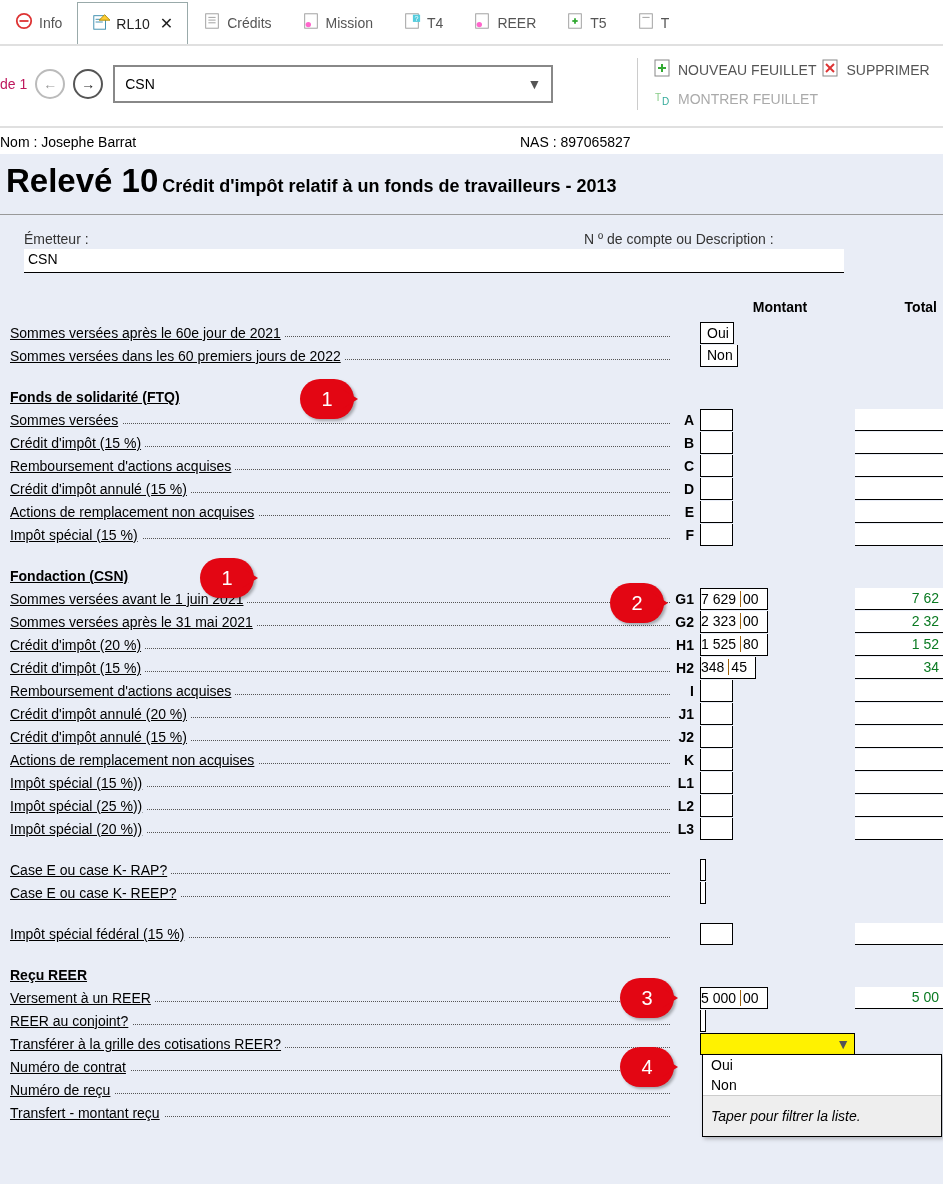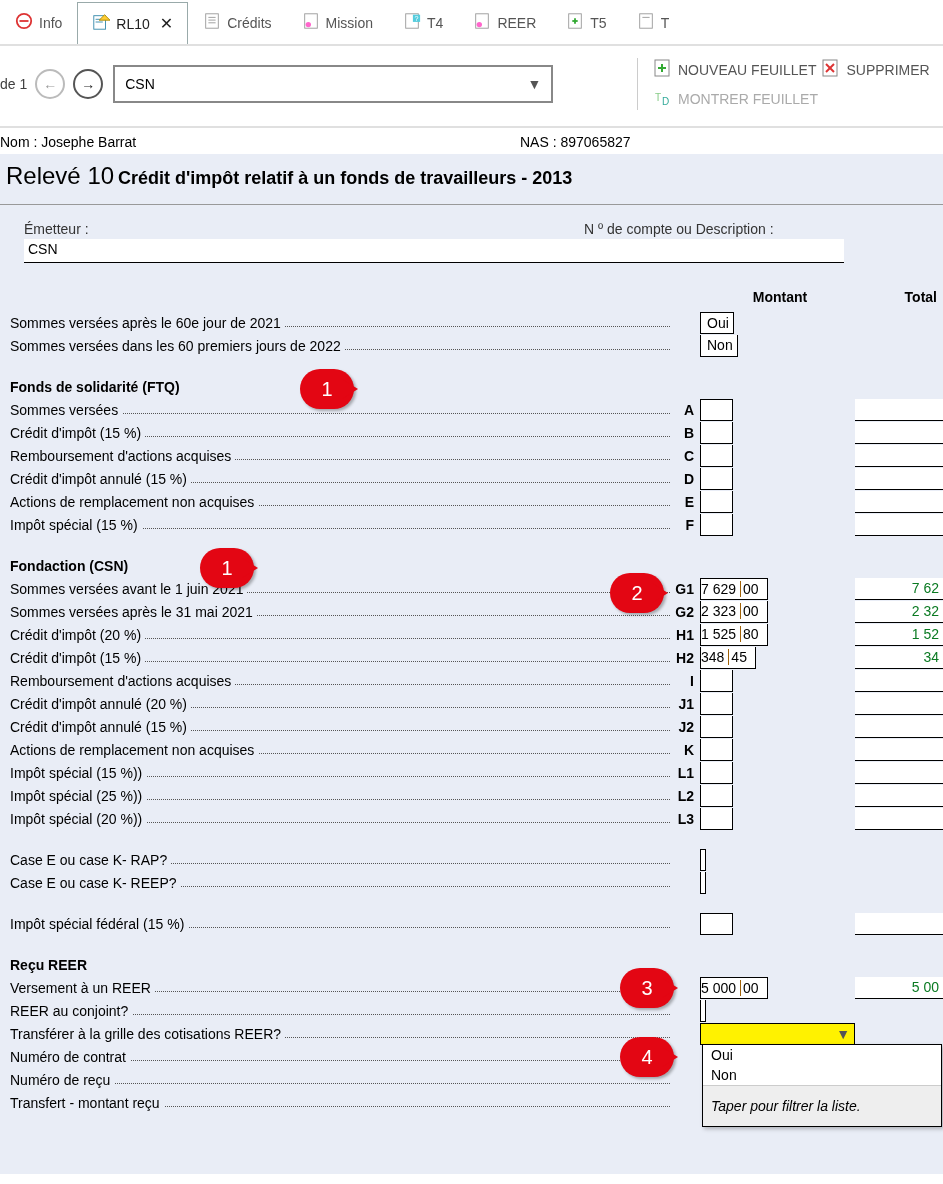--- a/index.html
+++ b/index.html
@@ -6,51 +6,51 @@
   *{box-sizing:border-box;}
   
   .tabbar{display:flex;align-items:flex-end;height:46px;border-bottom:2px solid #e0e0e0;background:#fff;overflow:hidden;}
   .tab{display:flex;align-items:center;gap:6px;padding:0 14px;height:44px;border:1px solid transparent;border-bottom:none;color:#555;cursor:pointer;white-space:nowrap;}
   .tab.active{border-color:#9aa;background:#fff;color:#222;position:relative;top:2px;border-bottom:2px solid #fff;}
   .tab svg{width:18px;height:18px;flex:none;}
   .tab .close{margin-left:4px;font-size:16px;color:#222;}
   
   .toolbar{display:flex;align-items:center;gap:10px;padding:12px 6px 16px 0;border-bottom:2px solid #e0e0e0;}
   .pager{display:flex;align-items:center;gap:8px;}
-  .pager .lbl{color:#404040;}
+  .pager .lbl{color:#be185d;}
   .circlebtn{width:30px;height:30px;border:2px solid #bbb;border-radius:50%;display:flex;align-items:center;justify-content:center;color:#999;background:#fff;cursor:pointer;}
   .circlebtn.enabled{border-color:#555;color:#222;}
   .selbox{flex:none;width:440px;height:38px;border:2px solid #888;display:flex;align-items:center;padding:0 10px;justify-content:space-between;cursor:pointer;background:#fff;}
   .selbox .caret{color:#555;}
   .actions{margin-left:auto;border-left:1px solid #ccc;padding-left:14px;display:flex;flex-direction:column;gap:6px;min-width:300px;}
   .actrow{display:flex;align-items:center;gap:4px;}
   .actbtn{display:flex;align-items:center;gap:6px;color:#555;font-size:14px;cursor:pointer;}
   .actbtn.disabled{color:#aaa;}
   .actbtn svg{width:20px;height:20px;}
   
   .clientbar{display:flex;padding:6px 0 4px 0;}
   .clientbar .c1{flex:0 0 520px;}
   
   .formwrap{background:#e9edf6;padding:4px 0 60px 0;}
   .title{padding:4px 6px 14px 6px;border-bottom:1px solid #999;}
-  .title h1{display:inline;font-size:24px;font-weight:400;margin:0;}
+  .title h1{display:inline;font-size:33px;font-weight:700;margin:0;}
   .title .subtitle{font-size:18px;font-weight:700;}
   .headerfields{display:flex;padding:16px 6px 6px 24px;}
   .fld{flex:none;}
   .fld label{display:block;color:#333;margin-bottom:2px;}
   .fld .val{background:#fff;border-bottom:1px solid #000;padding:2px 4px;width:560px;height:24px;}
   .fld.acct .val{width:260px;}
   
   .lines{padding:20px 0 0 10px;position:relative;}
   .colhdrs{display:flex;font-weight:700;margin-bottom:6px;}
   .colhdrs .spacer{flex:0 0 700px;}
   .colhdrs .chmontant{flex:0 0 140px;text-align:center;}
   .colhdrs .chtotal{flex:1;text-align:right;padding-right:6px;}
   .line{display:flex;align-items:center;height:23px;position:relative;}
-  .line .label{flex:0 0 660px;white-space:nowrap;overflow:hidden;position:relative;}
+  .line .label{flex:0 0 660px;white-space:nowrap;overflow:hidden;position:relative;text-decoration:underline;}
   .line.bold .label{font-weight:700;}
   .line .label::after{content:"";position:absolute;bottom:4px;left:0;right:0;border-bottom:1px dotted #555;z-index:0;}
   .line .label span{background:#e9edf6;position:relative;z-index:1;padding-right:4px;}
   .line.nodots .label::after{display:none;}
   .line .box{flex:0 0 30px;text-align:right;font-weight:700;padding-right:6px;}
   .line .montant{flex:0 0 155px;display:flex;align-items:center;}
   .line .montant .cell{background:#fff;border:1px solid #000;border-top:none;height:22px;display:flex;align-items:center;}
   .line.firstcell .montant .cell{border-top:1px solid #000;}
   .line .montant .whole{flex:1;text-align:right;padding-right:4px;border-right:1px solid #a16207;}
   .line .montant .cents{flex:0 0 26px;text-align:left;padding-left:2px;}

